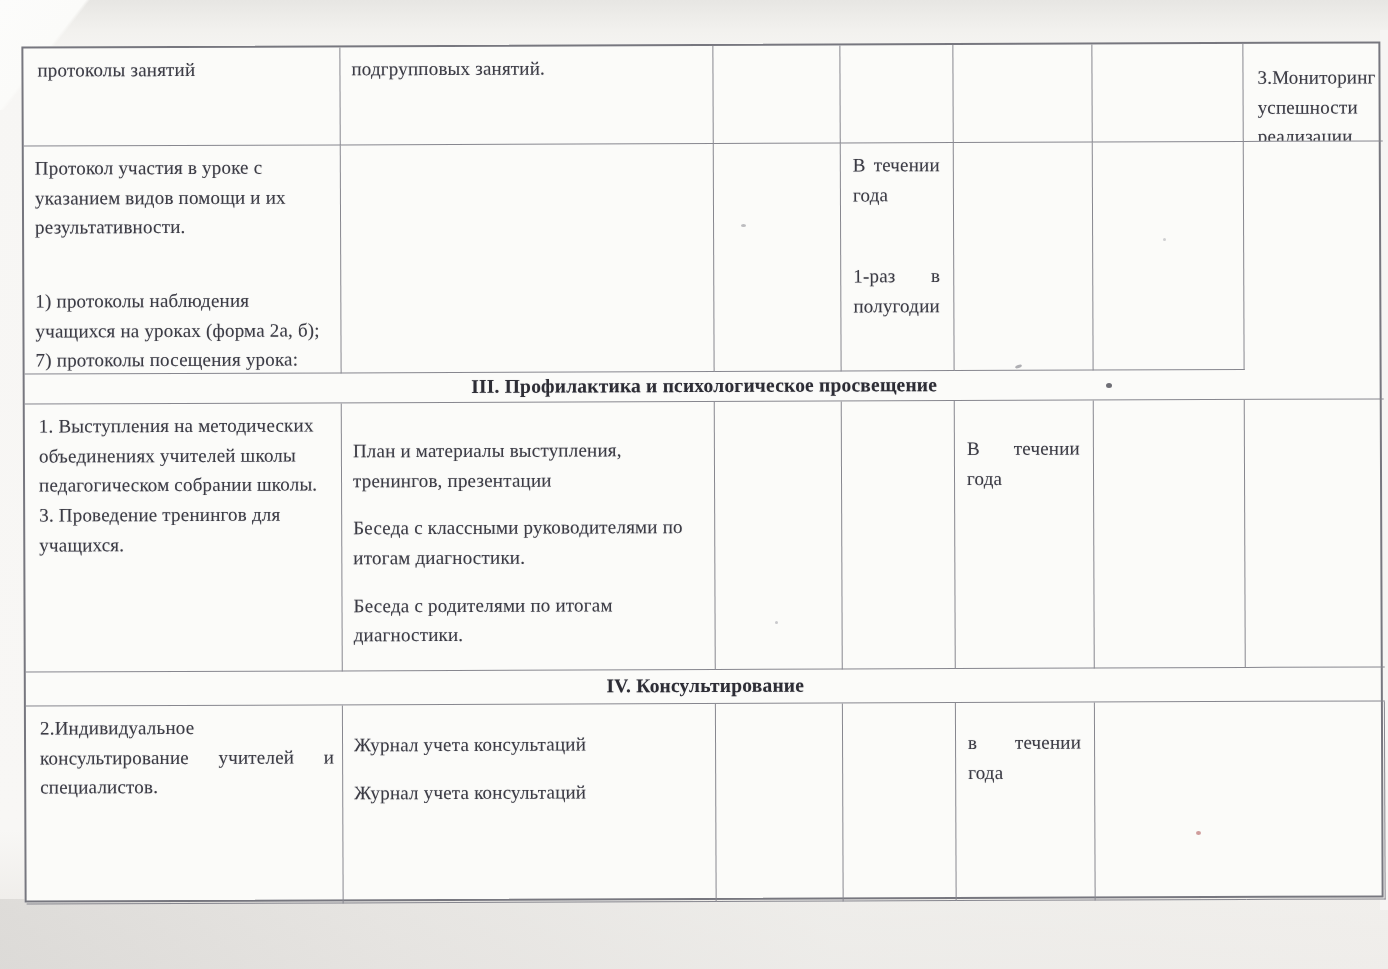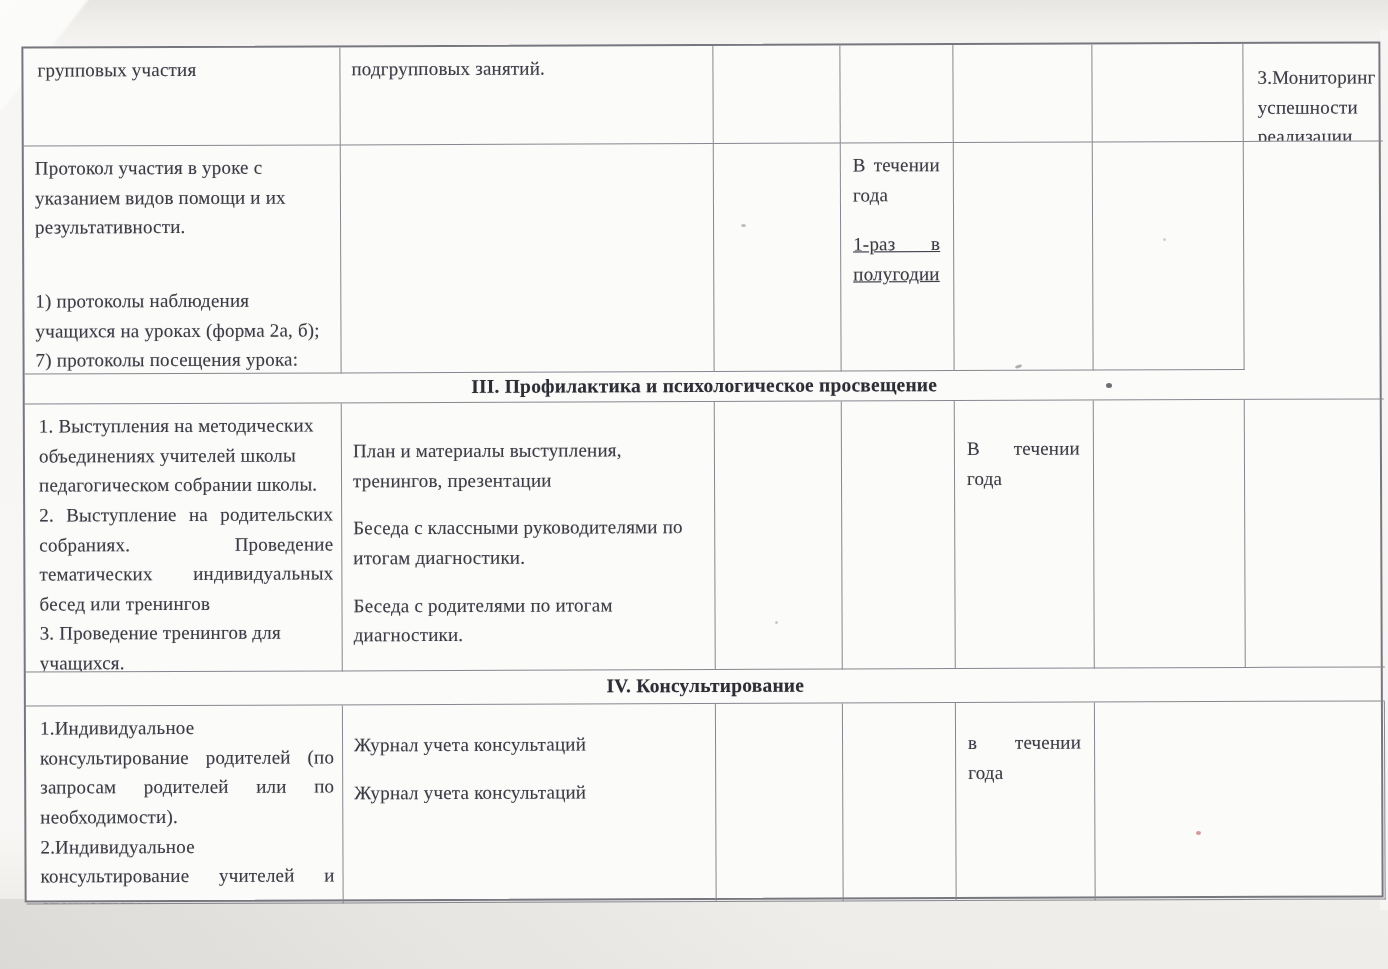--- a/index.html
+++ b/index.html
@@ -66,42 +66,42 @@
     color: #2d2d35;
     font-size: 19.5px;
     padding: 0;
   }
   .p { margin: 0; }
   .just { text-align: justify; text-align-last: auto; }
   .gap-xs { margin-top: 12px; }
   .gap-sm { margin-top: 18px; }
   .gap-md { margin-top: 26px; }
   .gap-lg { margin-top: 44px; }
-  .gap-xl { margin-top: 20px; text-decoration: underline; }
+  .gap-xl { margin-top: 52px; }
   
   .speck { position: absolute; border-radius: 50%; }
   .speck-1 { left: 741px; top: 224px; width: 5px; height: 3px; background: #9a9aa0; opacity: .65; }
   .speck-2 { left: 1163px; top: 238px; width: 3px; height: 3px; background: #b3b3b8; opacity: .6; }
   .speck-3 { left: 1015px; top: 365px; width: 7px; height: 3px; background: #8e8e96; opacity: .7; transform: rotate(-18deg); }
   .speck-4 { left: 1106px; top: 383px; width: 6px; height: 5px; background: #55555e; opacity: .85; }
   .speck-5 { left: 1196px; top: 831px; width: 5px; height: 4px; background: #c78b8b; opacity: .85; }
   .speck-6 { left: 775px; top: 621px; width: 3px; height: 3px; background: #a7a7ad; opacity: .6; }
 </style>
 </head>
 <body>
 
 <div class="paper"></div>
 <div class="paper-corner-wedge"></div>
 <div class="bottom-shade"></div>
 <div class="right-margin"></div>
 
 <div class="sched-table">
 
   <div class="cell col-activity">
-    <p class="p">групповых участия</p>
+    <p class="p">протоколы занятий</p>
   </div>
   <div class="cell col-docs">
     <p class="p">подгрупповых занятий.</p>
   </div>
   <div class="cell"></div>
   <div class="cell"></div>
   <div class="cell"></div>
   <div class="cell"></div>
 
   <div class="cell col-activity">
@@ -121,42 +121,40 @@
   </div>
   <div class="cell"></div>
   <div class="cell"></div>
 
   <div class="cell section-row">
     <span>III. Профилактика и психологическое просвещение</span>
   </div>
 
   <div class="cell col-activity">
     <p class="p">1. Выступления на методических объединениях учителей школы педагогическом собрании школы.</p>
-    <p class="p just">2. Выступление на родительских собраниях. Проведение тематических индивидуальных бесед или тренингов</p>
     <p class="p">3. Проведение тренингов для учащихся.</p>
   </div>
   <div class="cell col-docs">
     <p class="p gap-md">План и материалы выступления, тренингов, презентации</p>
     <p class="p gap-sm">Беседа с классными руководителями по итогам диагностики.</p>
     <p class="p gap-sm">Беседа с родителями по итогам диагностики.</p>
   </div>
   <div class="cell"></div>
   <div class="cell"></div>
   <div class="cell col-timing">
     <p class="p just gap-md">В течении года</p>
   </div>
   <div class="cell"></div>
   <div class="cell"></div>
 
   <div class="cell section-row">
     <span>IV. Консультирование</span>
   </div>
 
   <div class="cell col-activity">
-    <p class="p just">1.Индивидуальное консультирование родителей (по запросам родителей или по необходимости).</p>
     <p class="p just">2.Индивидуальное консультирование учителей и специалистов.</p>
   </div>
   <div class="cell col-docs">
     <p class="p gap-sm">Журнал учета консультаций</p>
     <p class="p gap-sm">Журнал учета консультаций</p>
   </div>
   <div class="cell"></div>
   <div class="cell"></div>
   <div class="cell col-timing">
     <p class="p just gap-sm">в течении года</p>

